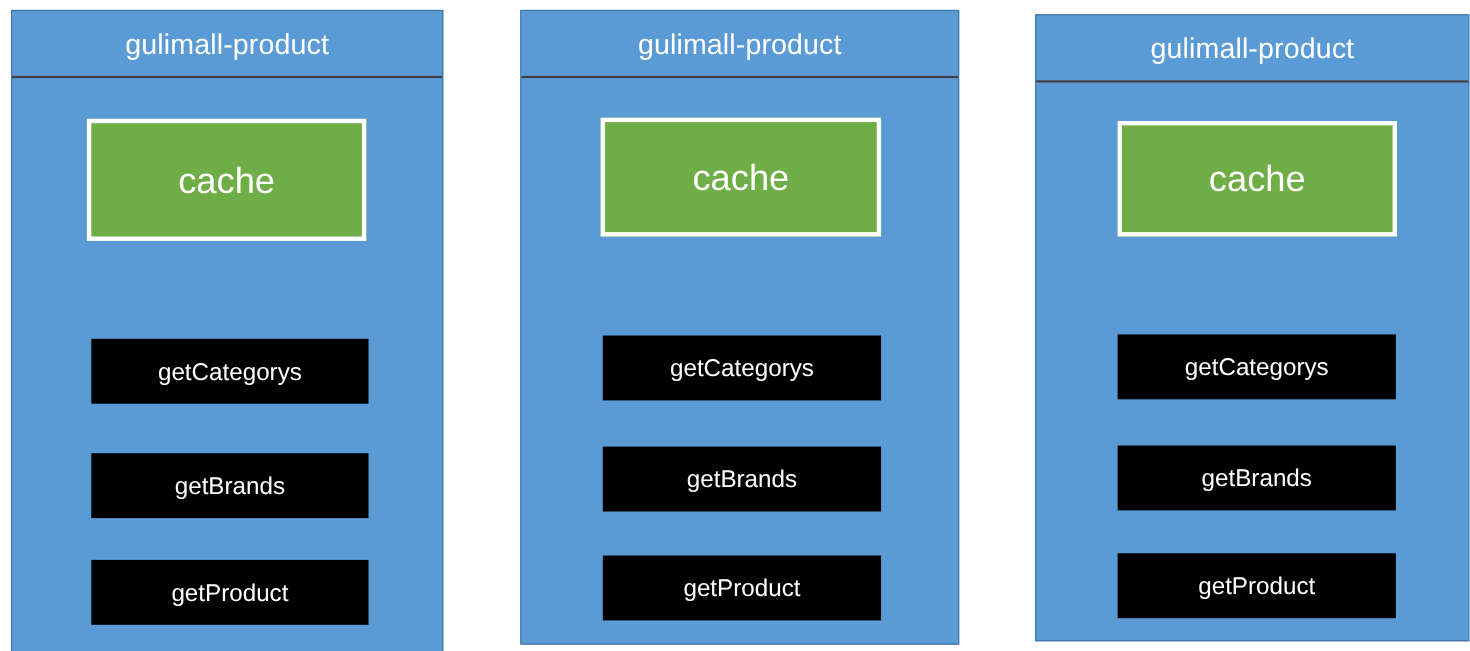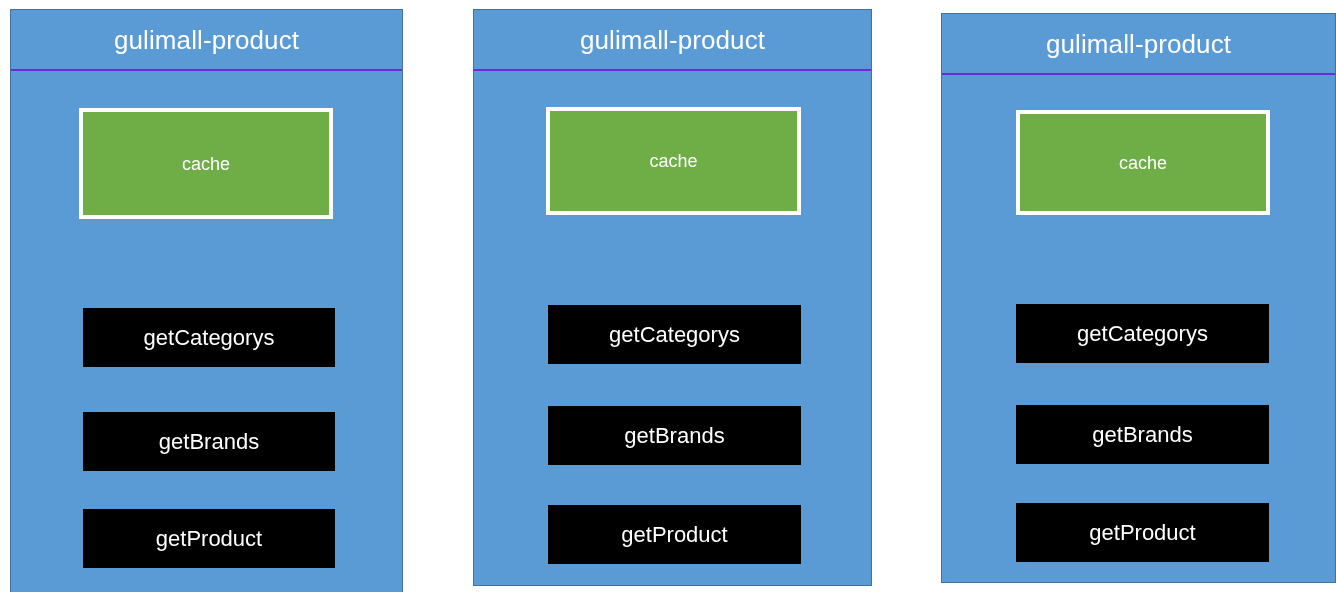--- a/index.html
+++ b/index.html
@@ -31,21 +31,21 @@
     border: 1px solid #41719C;
     display: flex;
     flex-direction: column;
     overflow: hidden;
   }
 
   .panel-header {
     box-sizing: border-box;
     height: 61px;
     flex: 0 0 61px;
-    border-bottom: 2px solid #6d28d9;
+    border-bottom: 2px solid #404040;
     display: flex;
     align-items: center;
     justify-content: center;
     color: #FFFFFF;
     font-size: 26px;
     line-height: 1;
     letter-spacing: 0.1px;
     white-space: nowrap;
   }
 
@@ -57,21 +57,21 @@
   
   .cache-node {
     position: absolute;
     box-sizing: border-box;
     background: #6FAD46;
     border: 4px solid #FFFFFF;
     display: flex;
     align-items: center;
     justify-content: center;
     color: #FFFFFF;
-    font-size: 18px;
+    font-size: 33px;
     line-height: 1;
     white-space: nowrap;
   }
 
   
   .method-node {
     position: absolute;
     box-sizing: border-box;
     background: #000000;
     display: flex;

